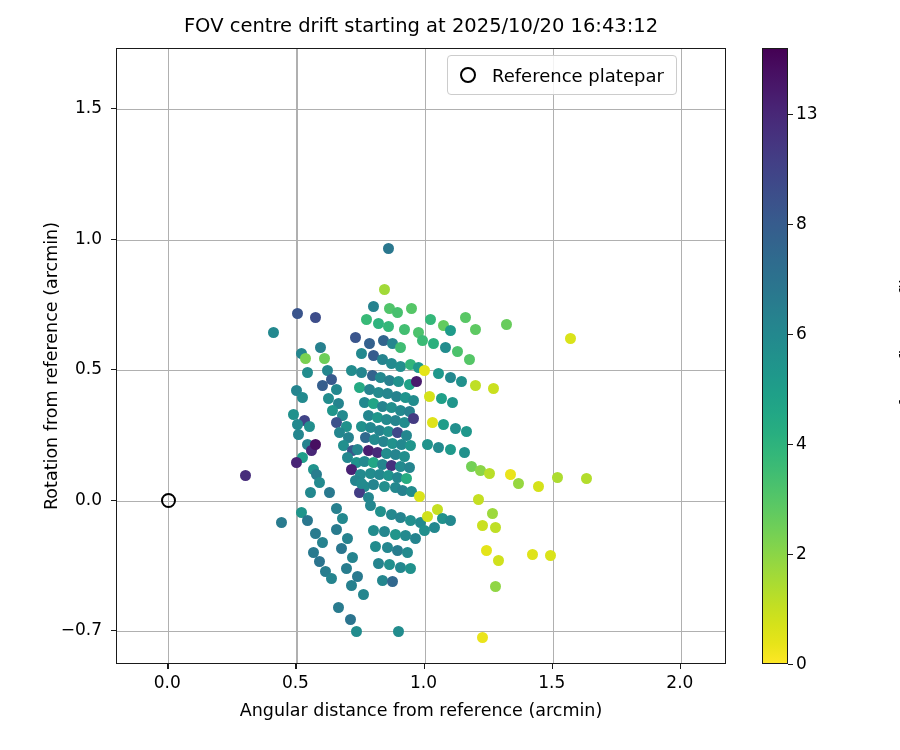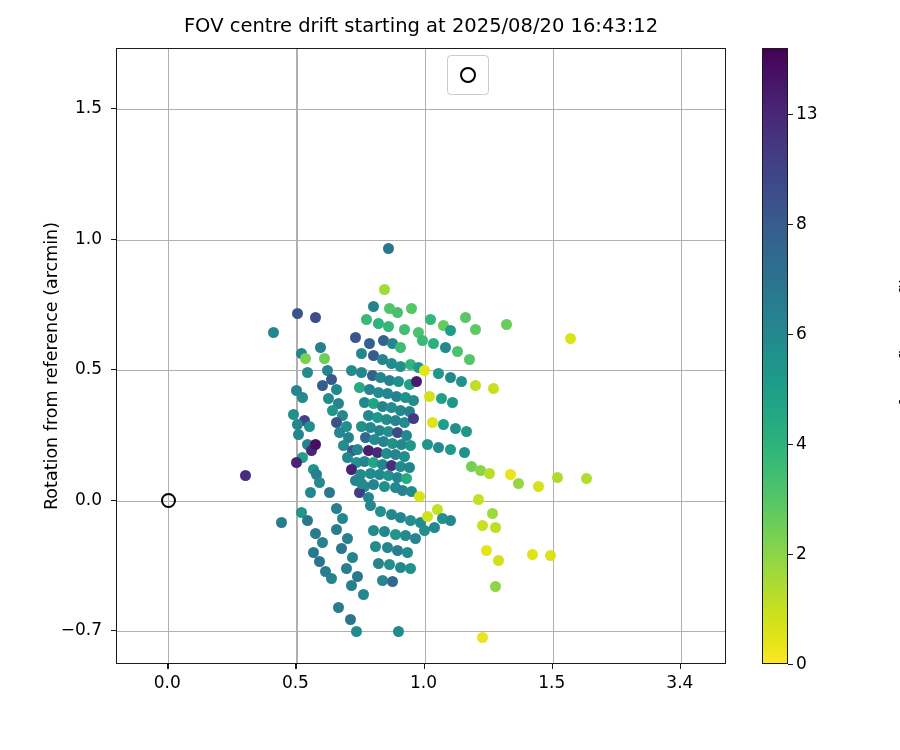--- a/index.html
+++ b/index.html
@@ -186,21 +186,21 @@
     transform: rotate(-90deg);
     transform-origin: center center;
     white-space: nowrap;
   }
 </style>
 </head>
 <body>
 
 <div id="figure">
 
-  <div class="fig-title">FOV centre drift starting at 2025/08/20 16:43:12</div>
+  <div class="fig-title">FOV centre drift starting at 2025/10/20 16:43:12</div>
 
   <div id="axes">
     <div id="gridlines">
         <div class="grid-v" style="left: 51.2605px;"></div>
         <div class="grid-v" style="left: 179.412px;"></div>
         <div class="grid-v" style="left: 307.563px;"></div>
         <div class="grid-v" style="left: 435.714px;"></div>
         <div class="grid-v" style="left: 563.866px;"></div>
         <div class="grid-h" style="top: 582.068px;"></div>
         <div class="grid-h" style="top: 451.559px;"></div>
@@ -449,37 +449,39 @@
   <div id="ticks-layer">
       <div class="tick-x" style="left: 167.261px; top: 664px;"></div>
       <div class="tlabel-x" style="left: 167.261px; top: 672px;">0.0</div>
       <div class="tick-x" style="left: 295.412px; top: 664px;"></div>
       <div class="tlabel-x" style="left: 295.412px; top: 672px;">0.5</div>
       <div class="tick-x" style="left: 423.563px; top: 664px;"></div>
       <div class="tlabel-x" style="left: 423.563px; top: 672px;">1.0</div>
       <div class="tick-x" style="left: 551.714px; top: 664px;"></div>
       <div class="tlabel-x" style="left: 551.714px; top: 672px;">1.5</div>
       <div class="tick-x" style="left: 679.866px; top: 664px;"></div>
-      <div class="tlabel-x" style="left: 679.866px; top: 672px;">3.4</div>
+      <div class="tlabel-x" style="left: 679.866px; top: 672px;">2.0</div>
       <div class="tick-y" style="left: 111px; top: 630.068px;"></div>
       <div class="tlabel-y" style="left: 22px; top: 630.068px;">−0.7</div>
       <div class="tick-y" style="left: 111px; top: 499.559px;"></div>
       <div class="tlabel-y" style="left: 22px; top: 499.559px;">0.0</div>
       <div class="tick-y" style="left: 111px; top: 369.051px;"></div>
       <div class="tlabel-y" style="left: 22px; top: 369.051px;">0.5</div>
       <div class="tick-y" style="left: 111px; top: 238.542px;"></div>
       <div class="tlabel-y" style="left: 22px; top: 238.542px;">1.0</div>
       <div class="tick-y" style="left: 111px; top: 108.034px;"></div>
       <div class="tlabel-y" style="left: 22px; top: 108.034px;">1.5</div>
     </div>
 
+  <div class="axis-label-x">Angular distance from reference (arcmin)</div>
   <div class="axis-label-y">Rotation from reference (arcmin)</div>
 
   <div id="legend">
     <span class="legend-marker"></span>
+    <span class="legend-text">Reference platepar</span>
   </div>
 
   <div id="colorbar-wrap">
     <div id="colorbar-gradient" style="background: linear-gradient(to top, rgb(253, 231, 37) 0%, rgb(231, 228, 25) 3.13%, rgb(213, 226, 26) 6.25%, rgb(194, 223, 35) 9.38%, rgb(173, 220, 48) 12.5%, rgb(153, 216, 62) 15.63%, rgb(132, 212, 75) 18.75%, rgb(112, 207, 87) 21.88%, rgb(94, 201, 98) 25%, rgb(78, 195, 107) 28.13%, rgb(63, 188, 115) 31.25%, rgb(50, 182, 122) 34.38%, rgb(40, 174, 128) 37.5%, rgb(34, 167, 133) 40.63%, rgb(31, 160, 136) 43.75%, rgb(31, 152, 139) 46.88%, rgb(33, 145, 140) 50%, rgb(35, 137, 142) 53.13%, rgb(38, 130, 142) 56.25%, rgb(41, 122, 142) 59.38%, rgb(44, 114, 142) 62.5%, rgb(47, 107, 142) 65.63%, rgb(51, 99, 141) 68.75%, rgb(55, 91, 141) 71.88%, rgb(59, 82, 139) 75%, rgb(62, 73, 137) 78.13%, rgb(66, 64, 134) 81.25%, rgb(69, 55, 129) 84.38%, rgb(71, 45, 123) 87.5%, rgb(72, 35, 116) 90.63%, rgb(72, 24, 106) 93.75%, rgb(71, 13, 96) 96.88%, rgb(68, 1, 84) 100%);"></div>
   <div class="cb-tick" style="top: 616px;"></div>
       <div class="cb-label" style="top: 616px;">0</div>
       <div class="cb-tick" style="top: 506px;"></div>
       <div class="cb-label" style="top: 506px;">2</div>
       <div class="cb-tick" style="top: 396px;"></div>
       <div class="cb-label" style="top: 396px;">4</div>

